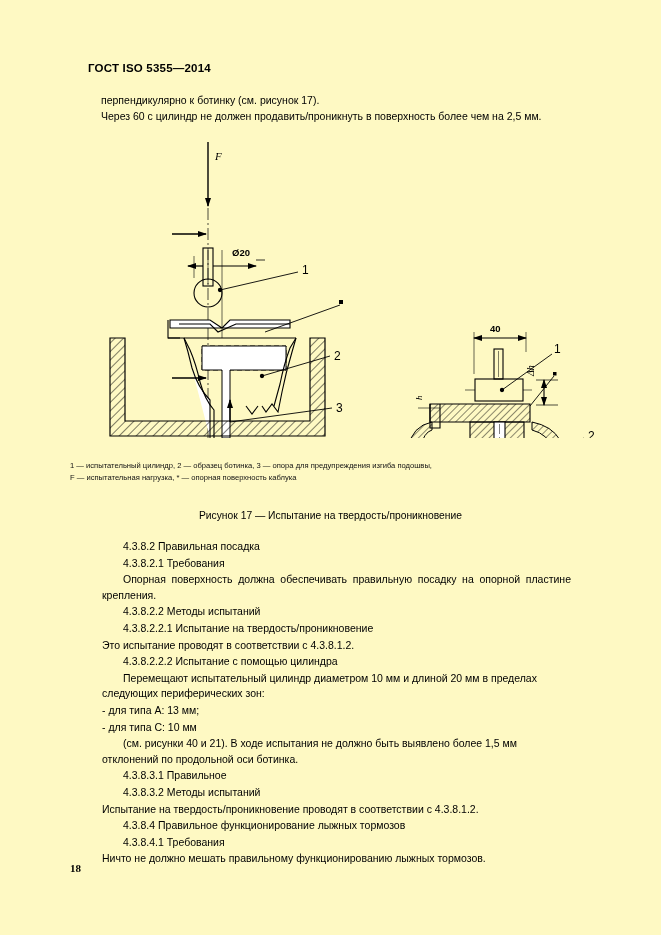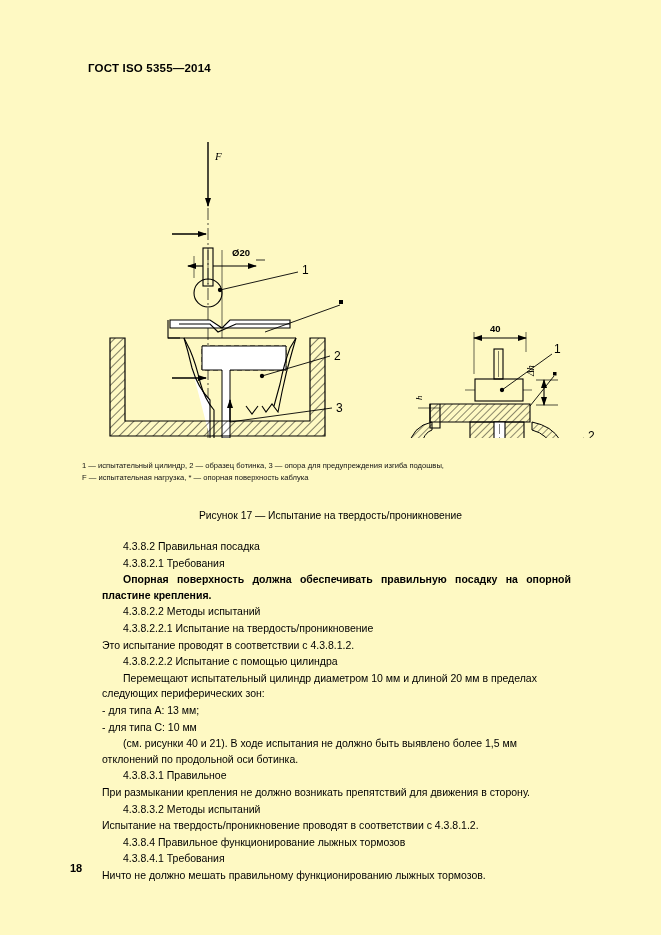--- a/index.html
+++ b/index.html
@@ -46,21 +46,21 @@
     left: 60px;
     top: 138px;
     width: 545px;
     height: 300px;
   }
   .fig-svg { display: block; }
 
   
   .fig-legend {
     position: absolute;
-    left: 82px;
+    left: 70px;
     top: 460px;
     width: 520px;
     font-size: 7.6px;
     line-height: 11.5px;
     color: #111;
   }
 
   .fig-caption {
     position: absolute;
     left: 0;
@@ -81,44 +81,48 @@
   }
   .body-text p {
     margin: 1px;
     white-space: nowrap;
   }
   .body-text p.ind { text-indent: 21px; }
   .body-text p.just {
     white-space: normal;
     text-align: justify;
     text-indent: 21px;
-    font-weight: bold;
   }
   .body-text p.just2 {
     white-space: normal;
     text-align: left;
     text-indent: 21px;
   }
 
   
   .page-number {
     position: absolute;
     left: 70px;
     top: 862px;
     font-size: 11px;
     font-weight: bold;
+    font-family: Liberation Serif, serif;
   }
 </style>
 </head>
 <body>
 
 <div class="page">
 
   <div class="doc-header">ГОСТ ISO 5355—2014</div>
 
+  <div class="intro">
+    <div>перпендикулярно к ботинку (см. рисунок 17).</div>
+    <div>Через 60 с цилиндр не должен продавить/проникнуть в поверхность более чем на 2,5 мм.</div>
+  </div>
 
   <div class="figure-wrap">
     <svg class="fig-svg" width="545" height="300" viewBox="0 0 545 300">
       <defs>
         <pattern id="hatch" width="6" height="6" patternUnits="userSpaceOnUse" patternTransform="rotate(45)">
           <line x1="0" y1="0" x2="0" y2="6" stroke="#000" stroke-width="1"></line>
         </pattern>
         <pattern id="hatch2" width="5" height="5" patternUnits="userSpaceOnUse" patternTransform="rotate(45)">
           <line x1="0" y1="0" x2="0" y2="5" stroke="#000" stroke-width="0.9"></line>
         </pattern>
@@ -264,21 +268,20 @@
     <p class="just">Опорная поверхность должна обеспечивать правильную посадку на опорной пластине крепления.</p>
     <p class="ind">4.3.8.2.2 Методы испытаний</p>
     <p class="ind">4.3.8.2.2.1 Испытание на твердость/проникновение</p>
     <p>Это испытание проводят в соответствии с 4.3.8.1.2.</p>
     <p class="ind">4.3.8.2.2.2 Испытание с помощью цилиндра</p>
     <p class="just2">Перемещают испытательный цилиндр диаметром 10 мм и длиной 20 мм в пределах следующих периферических зон:</p>
     <p>- для типа A: 13 мм;</p>
     <p>- для типа C: 10 мм</p>
     <p class="just2">(см. рисунки 40 и 21). В ходе испытания не должно быть выявлено более 1,5 мм отклонений по продольной оси ботинка.</p>
     <p class="ind">4.3.8.3.1 Правильное</p>
-    <p>При размыкании крепления не должно возникать препятствий для движения в сторону.</p>
     <p class="ind">4.3.8.3.2 Методы испытаний</p>
     <p>Испытание на твердость/проникновение проводят в соответствии с 4.3.8.1.2.</p>
     <p class="ind">4.3.8.4 Правильное функционирование лыжных тормозов</p>
     <p class="ind">4.3.8.4.1 Требования</p>
     <p>Ничто не должно мешать правильному функционированию лыжных тормозов.</p>
   </div>
 
   <div class="page-number">18</div>
 
 </div>

